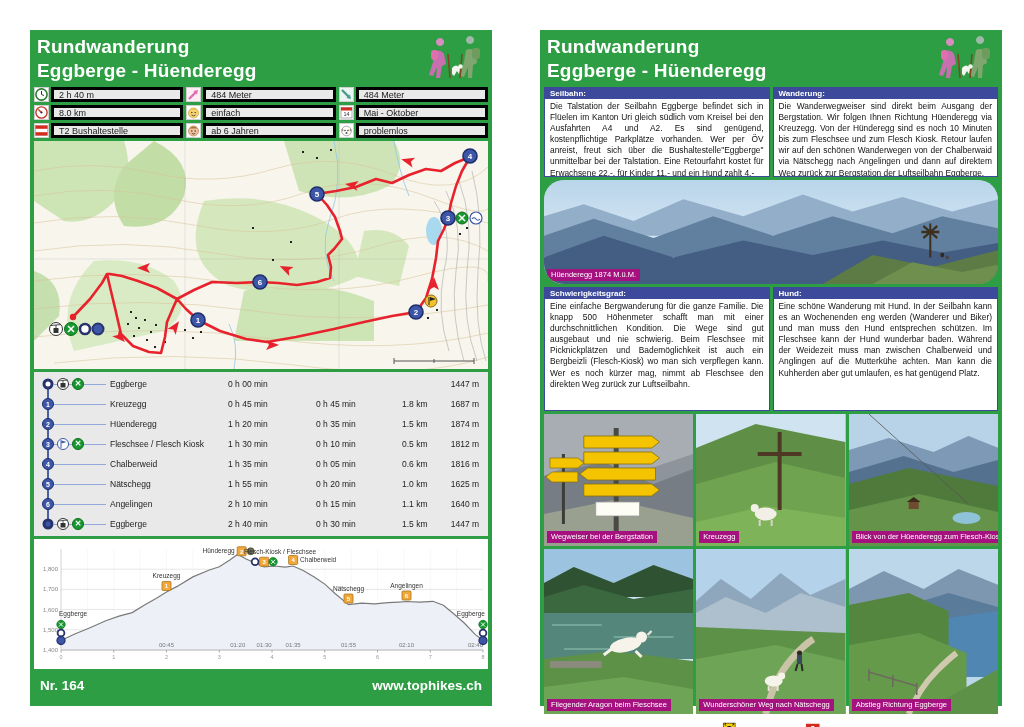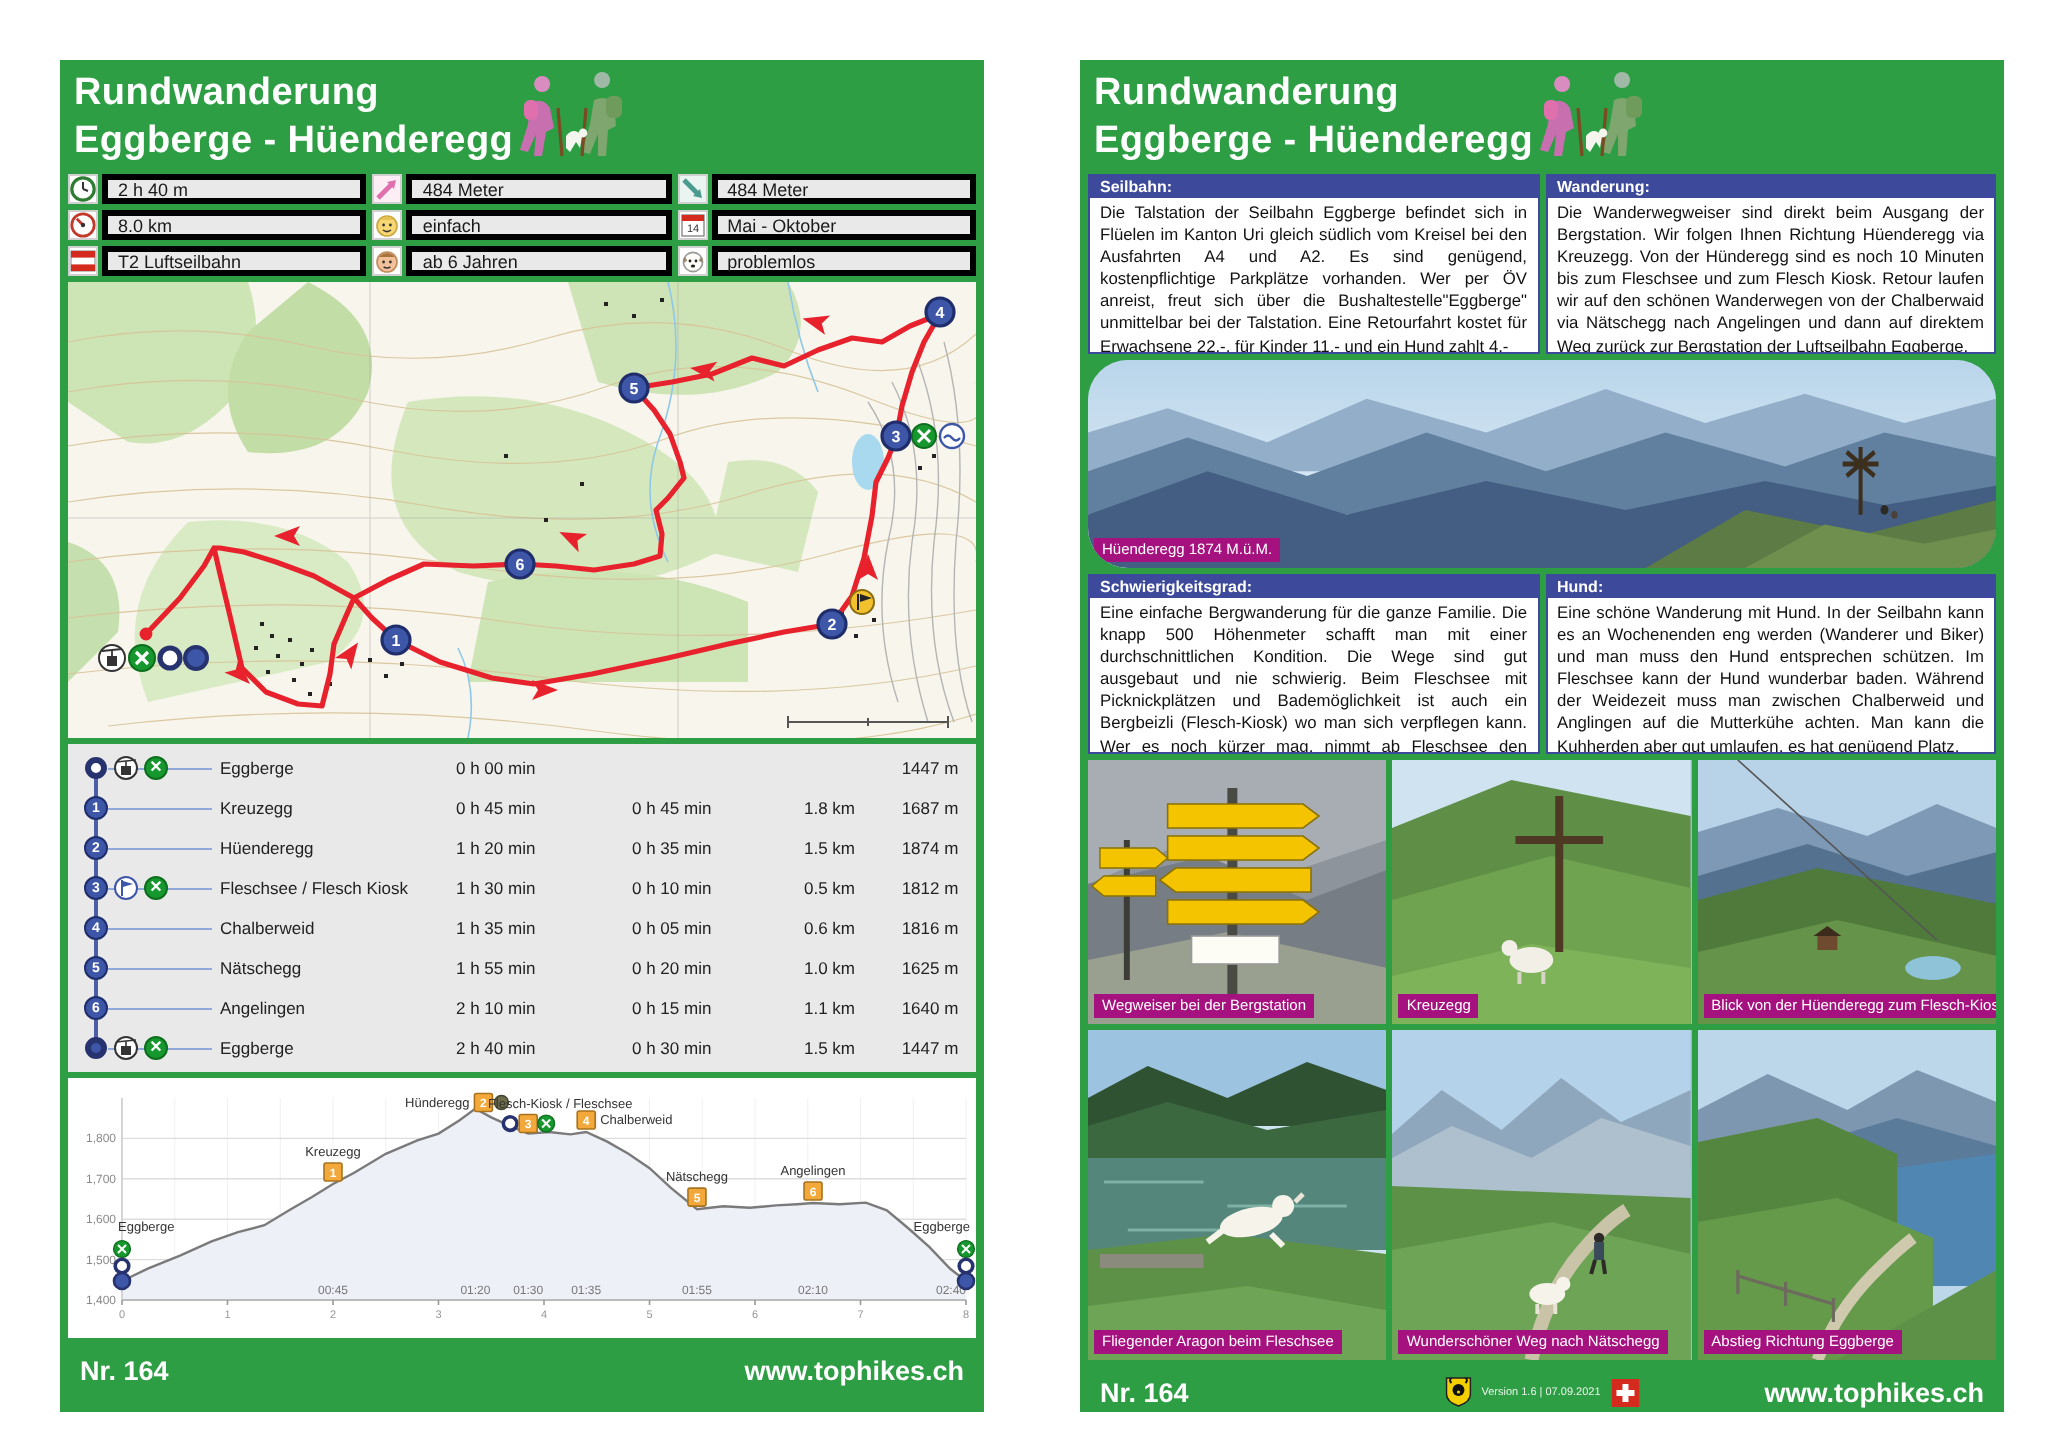--- a/index.html
+++ b/index.html
@@ -1,21 +1,21 @@
 <!DOCTYPE html>
 <html><head>
 <meta charset="utf-8">
 <style>
   html,body{margin:0;padding:0;}
   body{width:1024px;height:727px;background:#ffffff;font-family:"Liberation Sans",sans-serif;position:relative;overflow:hidden;}
   .sheet{position:absolute;top:30px;width:462px;height:676px;background:#2e9e44;padding:4px;box-sizing:border-box;display:flex;flex-direction:column;gap:3px;}
   #sheet-left{left:30px;}
   #sheet-right{left:540px;}
 
-  .hdr{height:50px;flex:0 0 auto;display:flex;justify-content:flex-start;align-items:center;}
+  .hdr{height:50px;flex:0 0 auto;display:flex;justify-content:space-between;align-items:center;}
   .title{color:#fff;font-weight:bold;font-size:19px;line-height:1.25;padding-left:3px;letter-spacing:.2px;}
   .hikers{width:58px;height:46px;margin-right:4px;}
 
   .stats{display:grid;grid-template-columns:1fr 1fr 1fr;gap:3px;flex:0 0 auto;}
   .stat-col{display:flex;flex-direction:column;gap:3px;}
   .stat{display:flex;gap:2px;height:15px;}
   .stat .ic{width:15px;height:15px;background:#fff;border:1px solid #d0d0d0;box-sizing:border-box;flex:0 0 auto;}
   .stat .ic svg{display:block;width:13px;height:13px;}
   .stat .val{flex:1;background:#e9e9e9;border:3px solid #000000;box-sizing:border-box;font-size:9px;display:flex;align-items:center;padding-left:5px;color:#1a1a1a;white-space:nowrap;}
 
@@ -41,21 +41,21 @@
 
   .footer{height:26px;flex:0 0 auto;display:flex;align-items:center;justify-content:space-between;color:#fff;font-weight:bold;font-size:13.5px;padding:0 6px;position:relative;}
   .footer .fcenter{position:absolute;left:50%;top:50%;transform:translate(-50%,-50%);display:flex;align-items:center;gap:5px;}
   .footer .version{font-size:5.5px;font-weight:normal;color:#e8f5e9;}
 
   .boxrow{display:grid;grid-template-columns:1fr 1fr;gap:3px;flex:0 0 auto;}
   .tbox{background:#fff;border:1px solid #3d4a9b;box-sizing:border-box;overflow:hidden;}
   .tbox-title{background:#3d4a9b;color:#fff;font-size:8px;font-weight:bold;padding:1px 5px;}
   .tbox-body{padding:2px 5px;font-size:8.4px;line-height:1.32;text-align:justify;color:#111;}
   #box-anreise,#box-wanderung{height:90px;}
-  #box-schwierigkeit,#box-hund{height:90px;}
+  #box-schwierigkeit,#box-hund{height:124px;}
 
   .photo{position:relative;overflow:hidden;background:#9db8cc;}
   .photo svg{display:block;width:100%;height:100%;}
   .caption{position:absolute;left:3px;bottom:3px;background:#a5117e;color:#fff;font-size:7.5px;padding:1px 4px 2px;white-space:nowrap;}
   #photo-pano{height:104px;flex:0 0 auto;border-radius:20px;}
   .pgrid{display:grid;grid-template-columns:1fr 1fr 1fr;gap:3px;flex:0 0 auto;}
   .pgrid .r1{height:132px;}
   .pgrid .r2{height:165px;}
 </style>
 </head>
@@ -104,21 +104,21 @@
           <div class="val">8.0 km</div>
         </div>
         <div class="stat">
           <div class="ic">
             <svg viewBox="0 0 13 13">
               <rect x="0.5" y="1.5" width="12" height="10" fill="#fff" stroke="#999" stroke-width="0.6"></rect>
               <rect x="0.5" y="1.5" width="12" height="3.3" fill="#d52b1e"></rect>
               <rect x="0.5" y="8.2" width="12" height="3.3" fill="#d52b1e"></rect>
             </svg>
           </div>
-          <div class="val">T2 Luftseilbahn</div>
+          <div class="val">T2 Bushaltestelle</div>
         </div>
       </div>
       <div class="stat-col">
         <div class="stat">
           <div class="ic">
             <svg viewBox="0 0 13 13">
               <rect width="13" height="13" fill="#fdeef6"></rect>
               <path d="M2,11 L9,4" stroke="#e06fae" stroke-width="2.4"></path>
               <path d="M6.5,3 L11,2 L10,6.5 Z" fill="#e06fae"></path>
             </svg>

